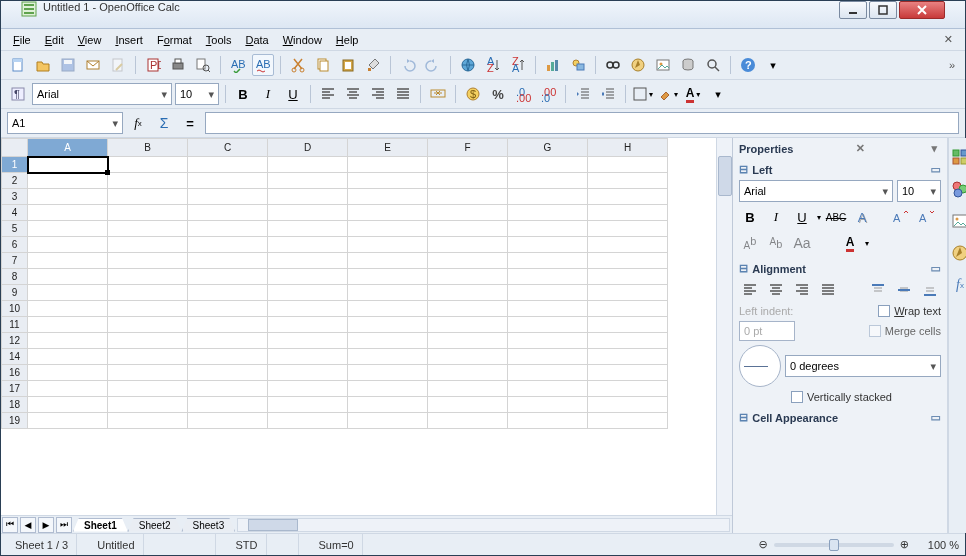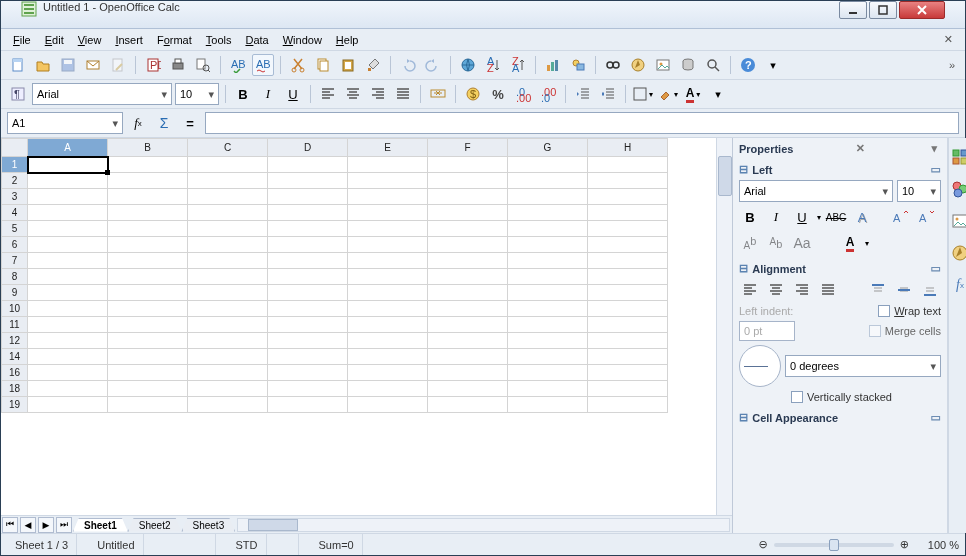--- a/index.html
+++ b/index.html
@@ -593,20 +593,31 @@
                 <td class=""></td>
                 <td class=""></td>
                 <td class=""></td>
                 <td class=""></td>
                 <td class=""></td>
                 <td class=""></td>
                 <td class=""></td>
               </tr>
               <tr>
                 <th class="rowh ">16</th>
+                <td class=""></td>
+                <td class=""></td>
+                <td class=""></td>
+                <td class=""></td>
+                <td class=""></td>
+                <td class=""></td>
+                <td class=""></td>
+                <td class=""></td>
+              </tr>
+              <tr>
+                <th class="rowh ">17</th>
                 <td class=""></td>
                 <td class=""></td>
                 <td class=""></td>
                 <td class=""></td>
                 <td class=""></td>
                 <td class=""></td>
                 <td class=""></td>
                 <td class=""></td>
               </tr>
               <tr>

